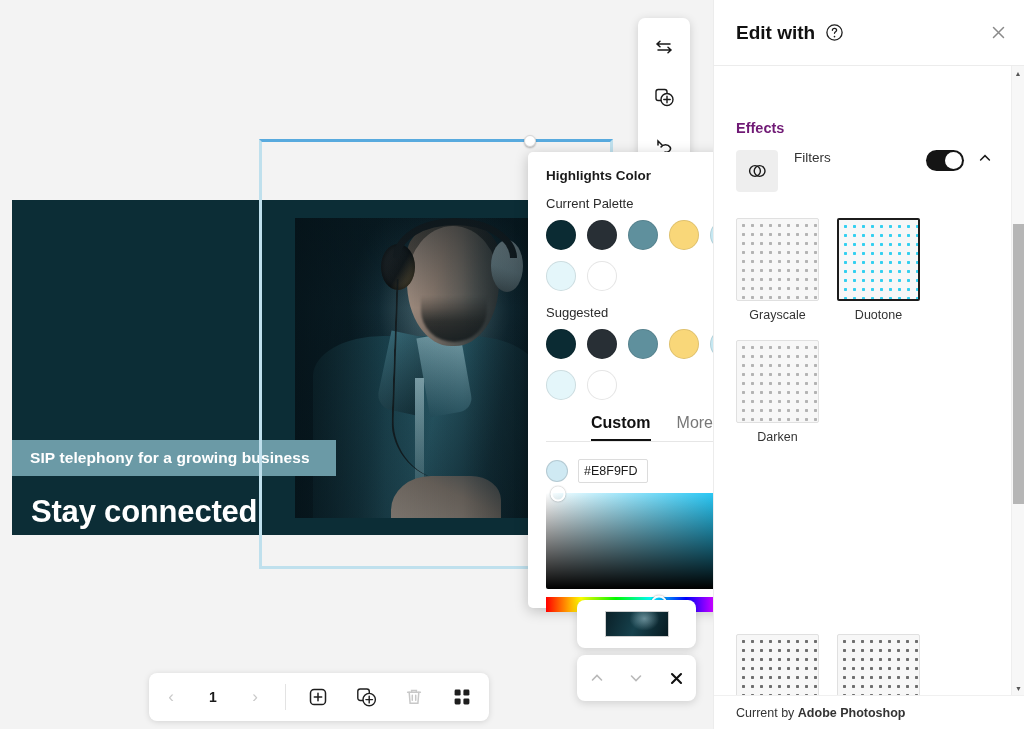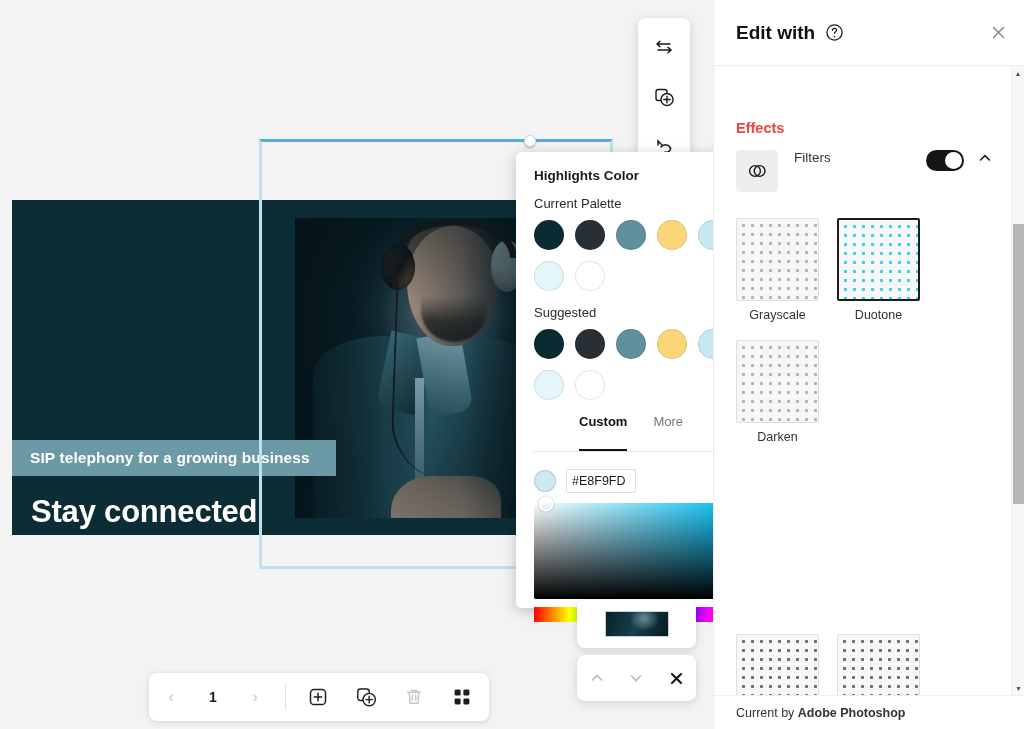--- a/index.html
+++ b/index.html
@@ -190,42 +190,42 @@
   }
   .thumb .tb-photo {
     position: absolute; inset: 0;
     background:
       radial-gradient(ellipse 20px 16px at 62% 28%, rgba(160,195,205,.6), rgba(10,30,38,0) 75%),
       linear-gradient(110deg, #0a2028 0%, #16414c 48%, #071a21 100%);
   }
 
   
   .picker {
-    position: absolute; left: 516px; top: 152px; width: 232px; height: 456px;
+    position: absolute; left: 528px; top: 152px; width: 232px; height: 456px;
     background: #fff; border-radius: 5px;
     box-shadow: 0 3px 14px rgba(0,0,0,.22);
     padding: 16px 18px 0 18px;
   }
   .picker h4 {
     font-size: 13.5px; font-weight: 700; color: #1b1b1b; margin-bottom: 13px;
   }
   .picker .grp-label {
     font-size: 13px; color: #2b2b2b; margin-bottom: 9px; font-weight: 400;
   }
   .sw-grid { display: flex; flex-wrap: wrap; gap: 11px; margin-bottom: 14px; width: 196px; }
   .sw {
     width: 30px; height: 30px; border-radius: 50%; cursor: pointer;
     border: 1px solid rgba(0,0,0,.10);
   }
   .pk-tabs {
     display: flex; gap: 26px; margin-top: 4px;
     border-bottom: 1px solid #e6e6e6; padding-left: 45px;
   }
   .pk-tab {
-    font-size: 13px; color: #777; padding-bottom: 20px; cursor: pointer;
+    font-size: 16px; color: #777; padding-bottom: 7px; cursor: pointer;
   }
   .pk-tab.active {
     color: #111; font-weight: 700; border-bottom: 2px solid #111;
   }
   .hex-row {
     display: flex; align-items: center; gap: 10px; margin-top: 17px;
   }
   .hex-sw {
     width: 22px; height: 22px; border-radius: 50%;
     border: 1px solid rgba(0,0,0,.13);
@@ -266,21 +266,21 @@
   .rp-head {
     height: 66px; display: flex; align-items: center; padding: 0 16px 0 22px;
     border-bottom: 1px solid #ececec;
   }
   .rp-title { font-size: 19px; font-weight: 700; color: #111; }
   .rp-help { margin-left: 10px; cursor: pointer; }
   .rp-close { margin-left: auto; cursor: pointer; color: #8a8a8a; }
   .rp-body { position: relative; height: 663px; }
   .rp-scroll-region { position: absolute; inset: 0 13px 0 0; overflow: hidden; }
   .effects-title {
-    font-size: 14.5px; font-weight: 700; color: #ef4444;
+    font-size: 14.5px; font-weight: 700; color: #701a75;
     padding: 54px 0 0 22px;
   }
   .filters-row {
     display: flex; align-items: flex-start; height: 54px; margin-top: 14px;
     padding: 0 18px 0 0;
   }
   .fr-icon-btn {
     width: 42px; height: 42px; margin-left: 22px; border-radius: 4px;
     background: #eeeeee; display: flex; align-items: center; justify-content: center;
     cursor: pointer;

